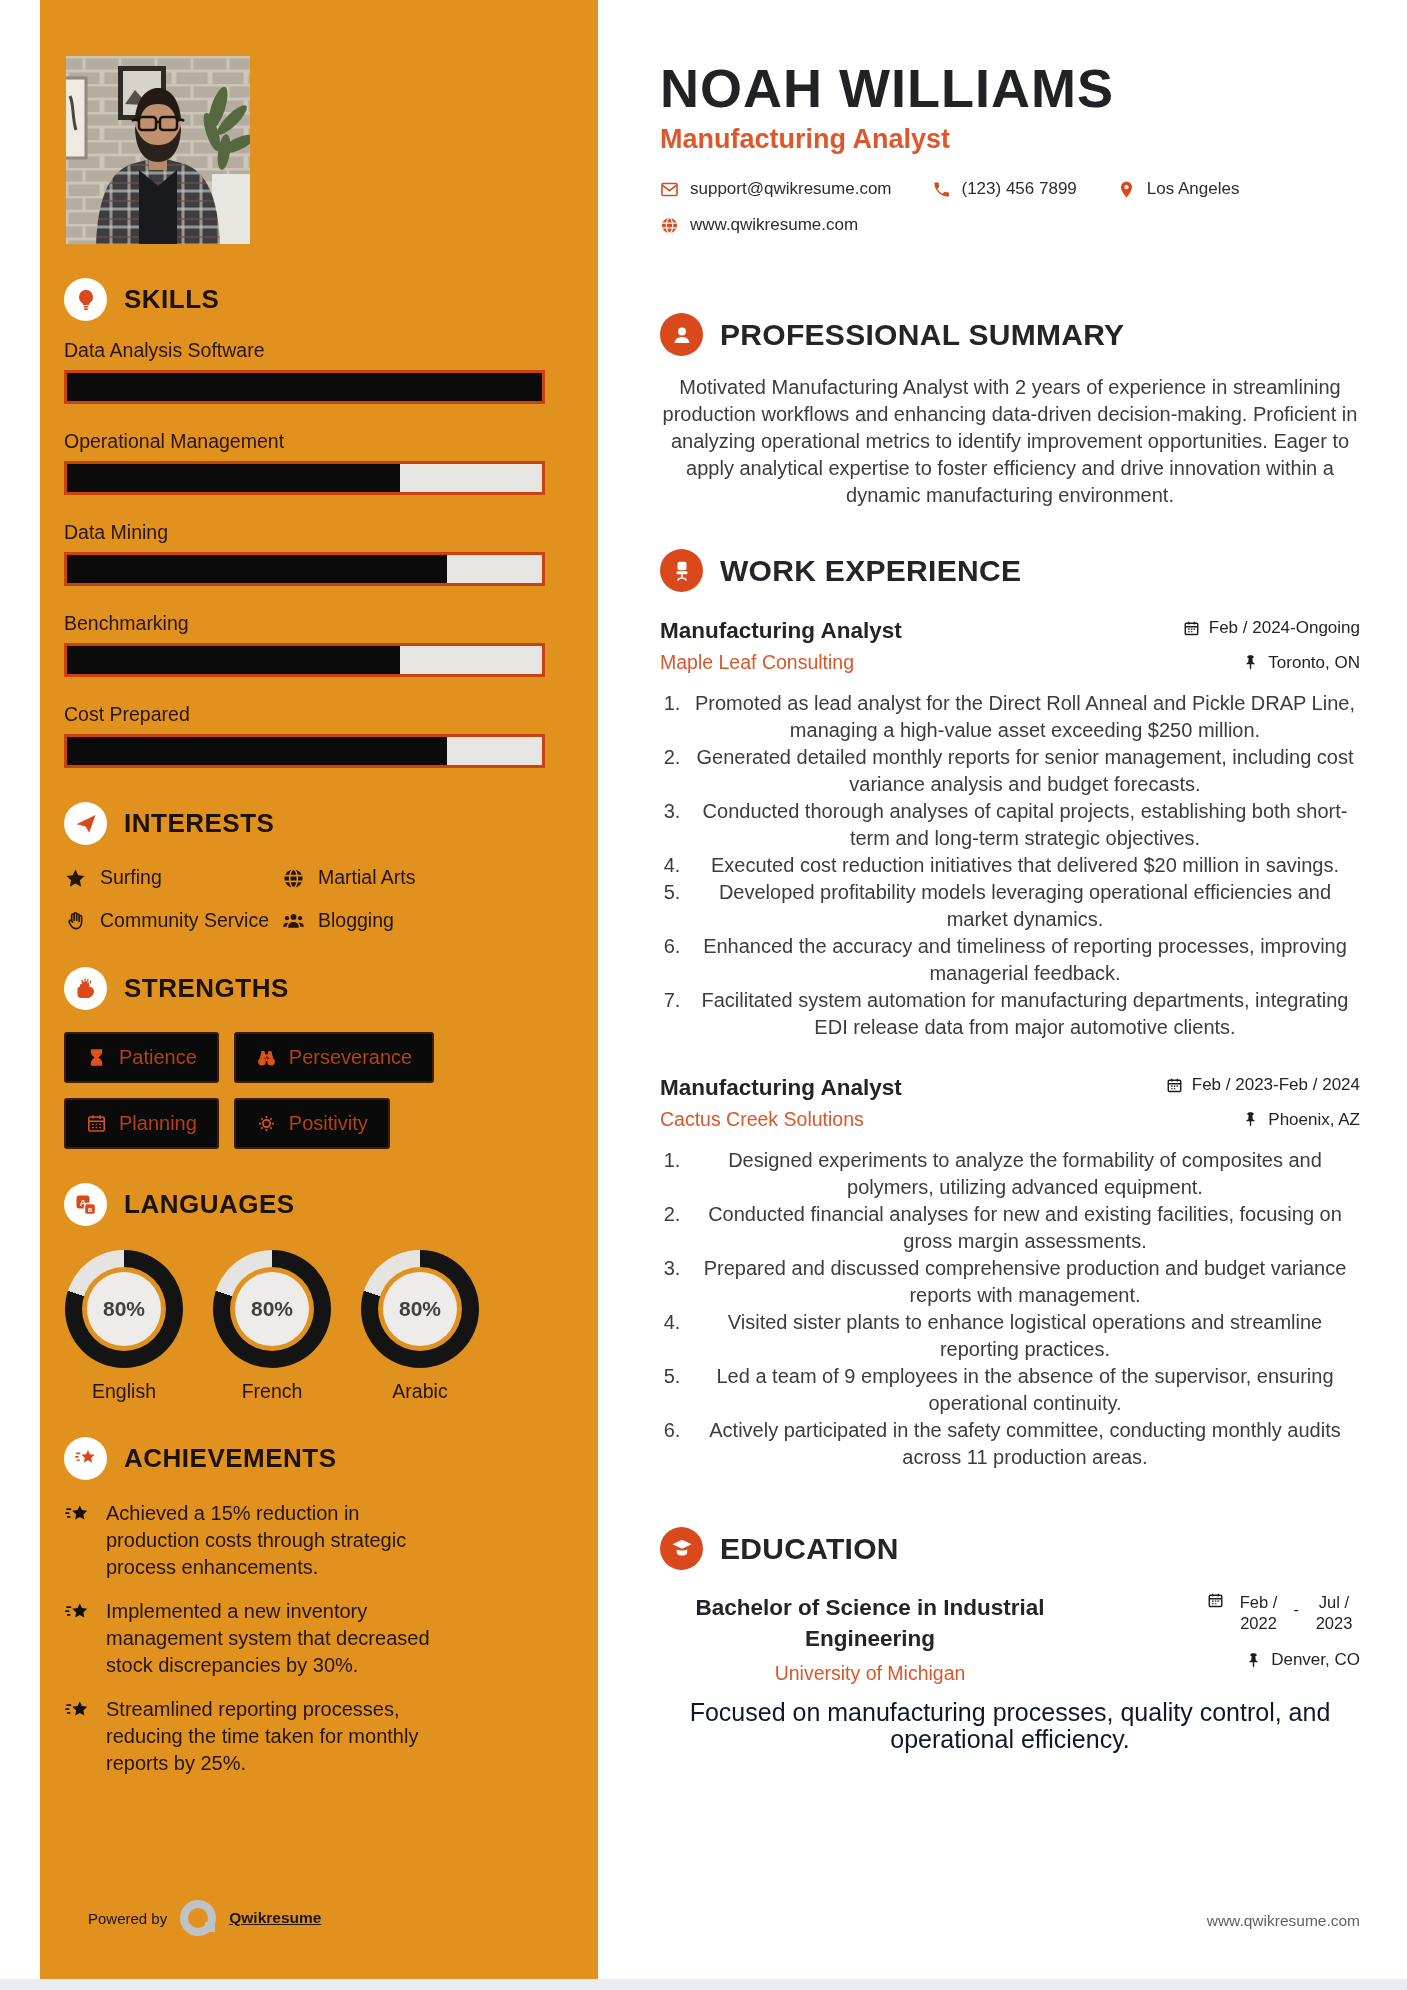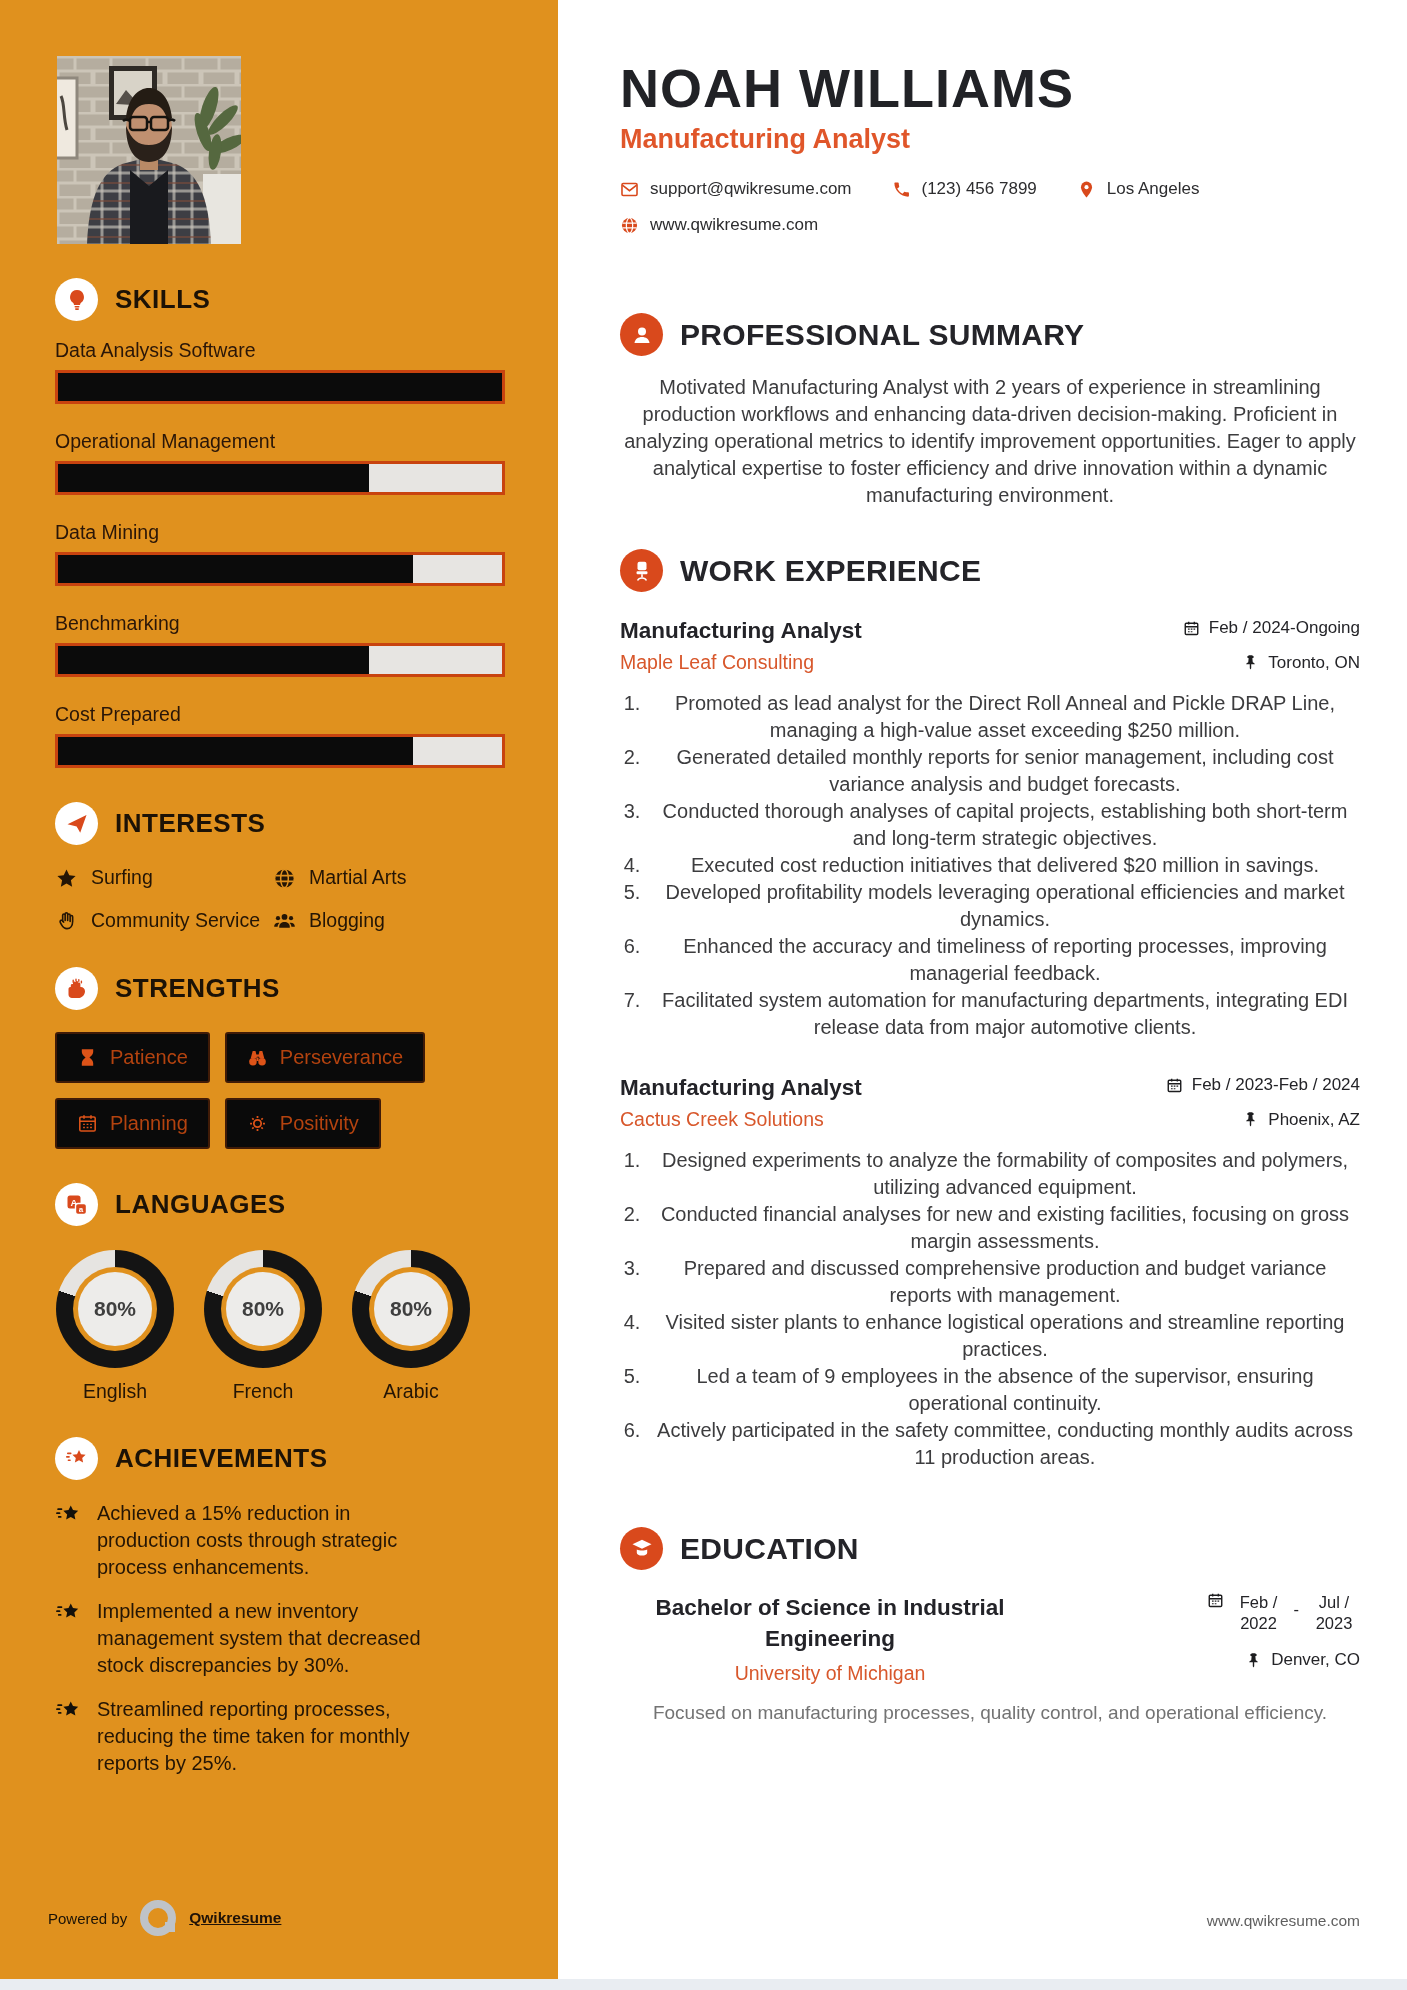--- a/index.html
+++ b/index.html
@@ -2,21 +2,21 @@
 <html><head>
 <meta charset="utf-8">
 <style>
   * { margin:0; padding:0; box-sizing:border-box; }
   html,body { background:#ffffff; }
   body { font-family:"Liberation Sans", sans-serif; }
 
   .page { position:relative; width:1407px; height:1990px; display:flex; background:#fff; overflow:hidden; }
 
   
-  .sidebar { flex:0 0 558px; width:558px; background:#E0911E; padding:56px 53px 0 55px; position:relative; }
+  .sidebar { flex:0 0 558px; width:558px; background:#E0911E; padding:56px 53px 0 24px; position:relative;margin-left:40px; }
   .photo { width:184px; height:188px; margin-left:2px; }
   .photo svg { display:block; }
 
   .s-section { margin-top:34px; }
   .s-head { display:flex; align-items:center; gap:17px; }
   .hdr-circle { width:43px; height:43px; border-radius:50%; background:#ffffff; color:#D9491C;
                 display:flex; align-items:center; justify-content:center; flex:0 0 43px; }
   .hdr-circle svg { width:24px; height:24px; }
   .s-title { font-size:26px; font-weight:800; color:#1C1206; letter-spacing:.5px; }
 
@@ -97,21 +97,21 @@
   .bullets { margin-top:16px; padding-left:26px; }
   .bullets li { font-size:20px; line-height:27px; color:#3C3C3E; padding-left:4px; }
 
   .edu-head { display:flex; justify-content:space-between; align-items:flex-start; margin-top:22px; }
   .edu-degree { font-size:22.5px; font-weight:700; color:#232328; max-width:420px; line-height:31px; }
   .edu-right { display:flex; flex-direction:column; align-items:flex-end; gap:16px; }
   .edu-dates { display:flex; align-items:flex-start; gap:9px; font-size:16.5px; color:#242428; }
   .edu-date { width:52px; line-height:21px; }
   .edu-sep { margin-top:8px; }
   .school { font-size:19.5px; color:#D8572B; margin-top:8px; }
-  .edu-desc { margin-top:14px; font-size:19px; line-height:27px; color:#737373; }
+  .edu-desc { margin-top:14px; font-size:25px; line-height:27px; color:#0f172a; }
 
   .main-footer { position:absolute; right:47px; bottom:60px; font-size:15.5px; color:#5F5F5F; }
   .bottom-strip { position:absolute; left:0; right:0; bottom:0; height:11px; background:#E9EDF2; z-index:5; }
 </style>
 </head>
 <body>
 
 <div class="page">
 
   <aside class="sidebar">

